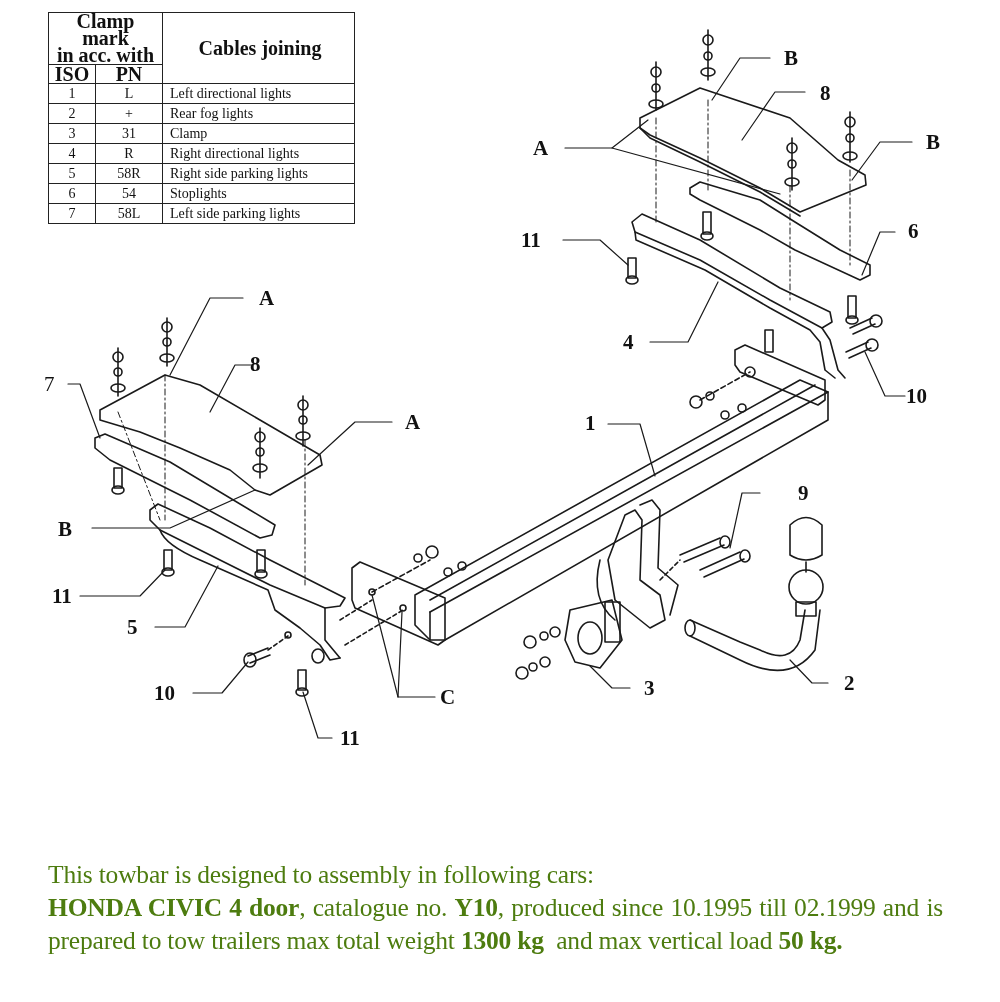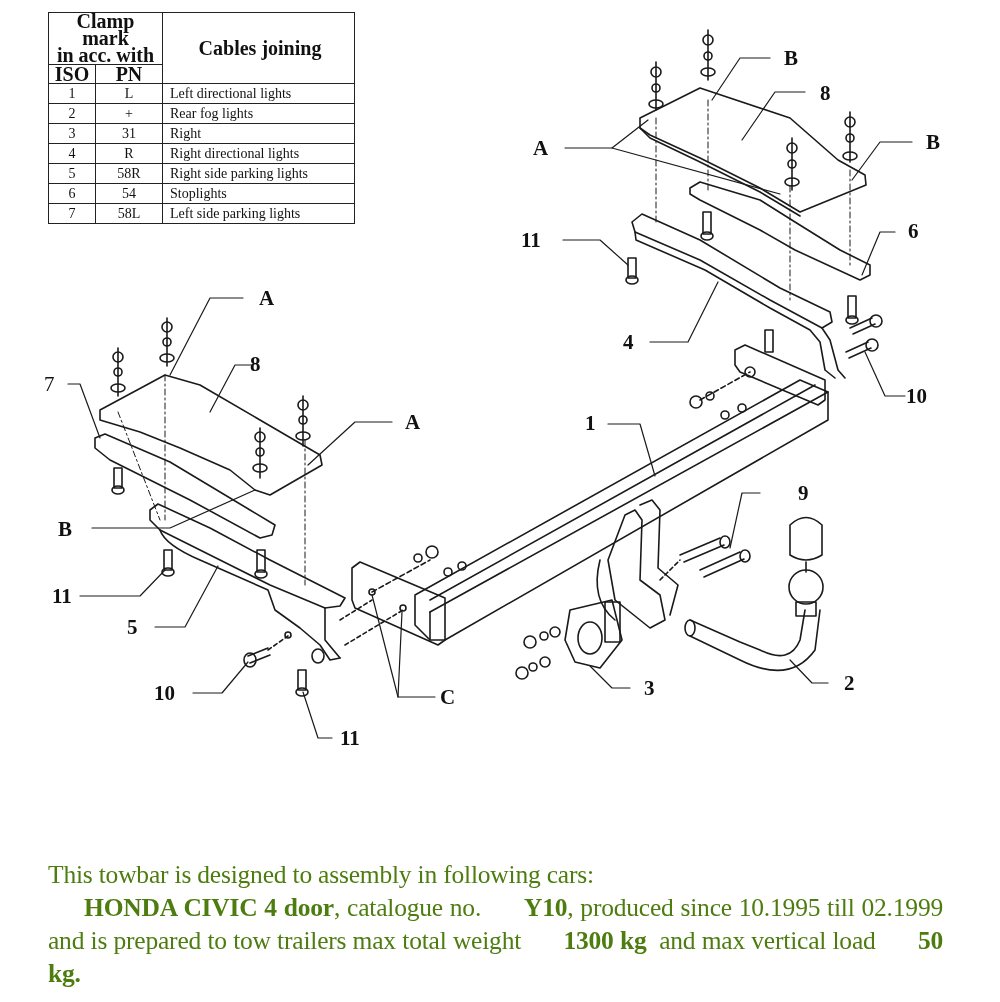--- a/index.html
+++ b/index.html
@@ -11,21 +11,21 @@
   #clamp-table .c-pn { width:58px; text-align:center; }
   #clamp-table .c-desc { width:180px; text-align:left; padding-left:7px; }
   #clamp-table thead th.top { height:38px; line-height:17px; }
   #clamp-table thead th.sub { height:18px; }
   svg#diagram { position:absolute; left:0; top:0; }
   .lbl { position:absolute; font-family:"Liberation Serif",serif; font-weight:bold; font-size:21px; line-height:21px; color:#111; }
   .lbl.plain { font-weight:normal; }
   #caption { position:absolute; left:48px; top:858px; width:895px; font-family:"Liberation Serif",serif; font-size:25.5px; line-height:33px; letter-spacing:-0.2px; color:#4d7c0f; }
   #caption p { margin:0; }
   #caption .just { text-align:justify; text-align-last:left; }
-  #caption b { font-weight:bold;margin-left:36px; }
+  #caption b { font-weight:bold; }
 </style>
 </head>
 <body>
 
 <table id="clamp-table">
   <thead>
     <tr>
       <th class="top" colspan="2"><span>Clamp mark</span><br><span>in acc. with</span></th>
       <th class="top c-desc" rowspan="2" style="text-align:center;">Cables joining</th>
     </tr>
@@ -41,21 +41,21 @@
         <td class="c-desc">Left directional lights</td>
       </tr>
       <tr>
         <td class="c-iso">2</td>
         <td class="c-pn">+</td>
         <td class="c-desc">Rear fog lights</td>
       </tr>
       <tr>
         <td class="c-iso">3</td>
         <td class="c-pn">31</td>
-        <td class="c-desc">Right</td>
+        <td class="c-desc">Clamp</td>
       </tr>
       <tr>
         <td class="c-iso">4</td>
         <td class="c-pn">R</td>
         <td class="c-desc">Right directional lights</td>
       </tr>
       <tr>
         <td class="c-iso">5</td>
         <td class="c-pn">58R</td>
         <td class="c-desc">Right side parking lights</td>

